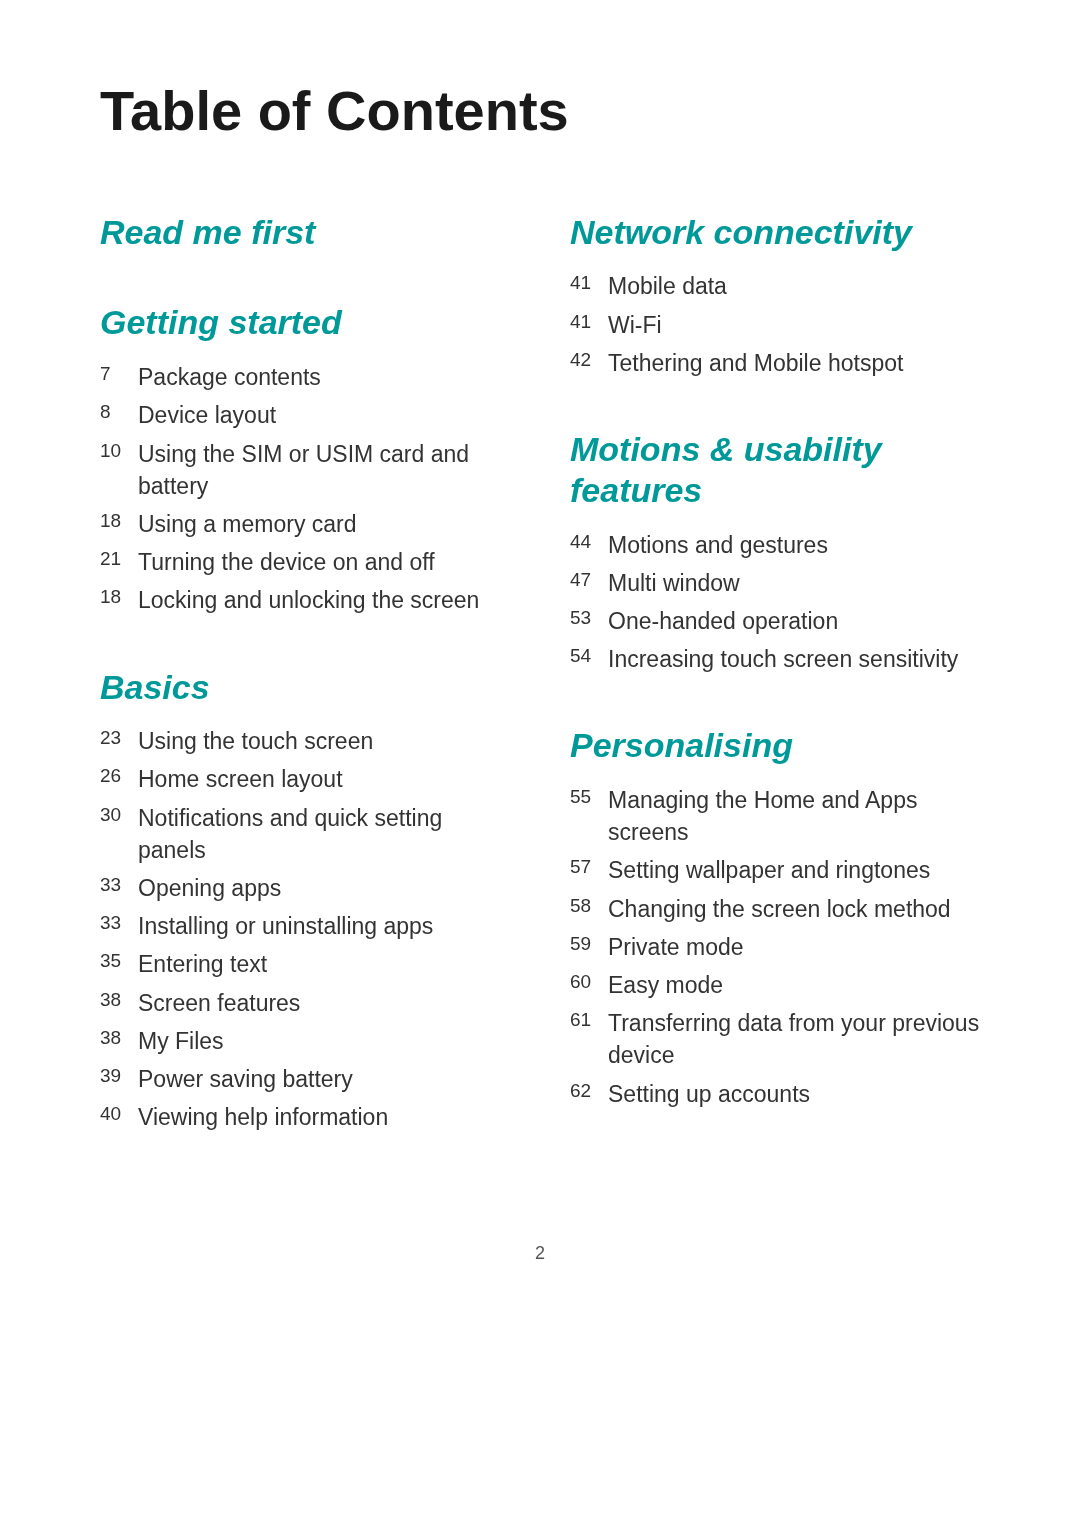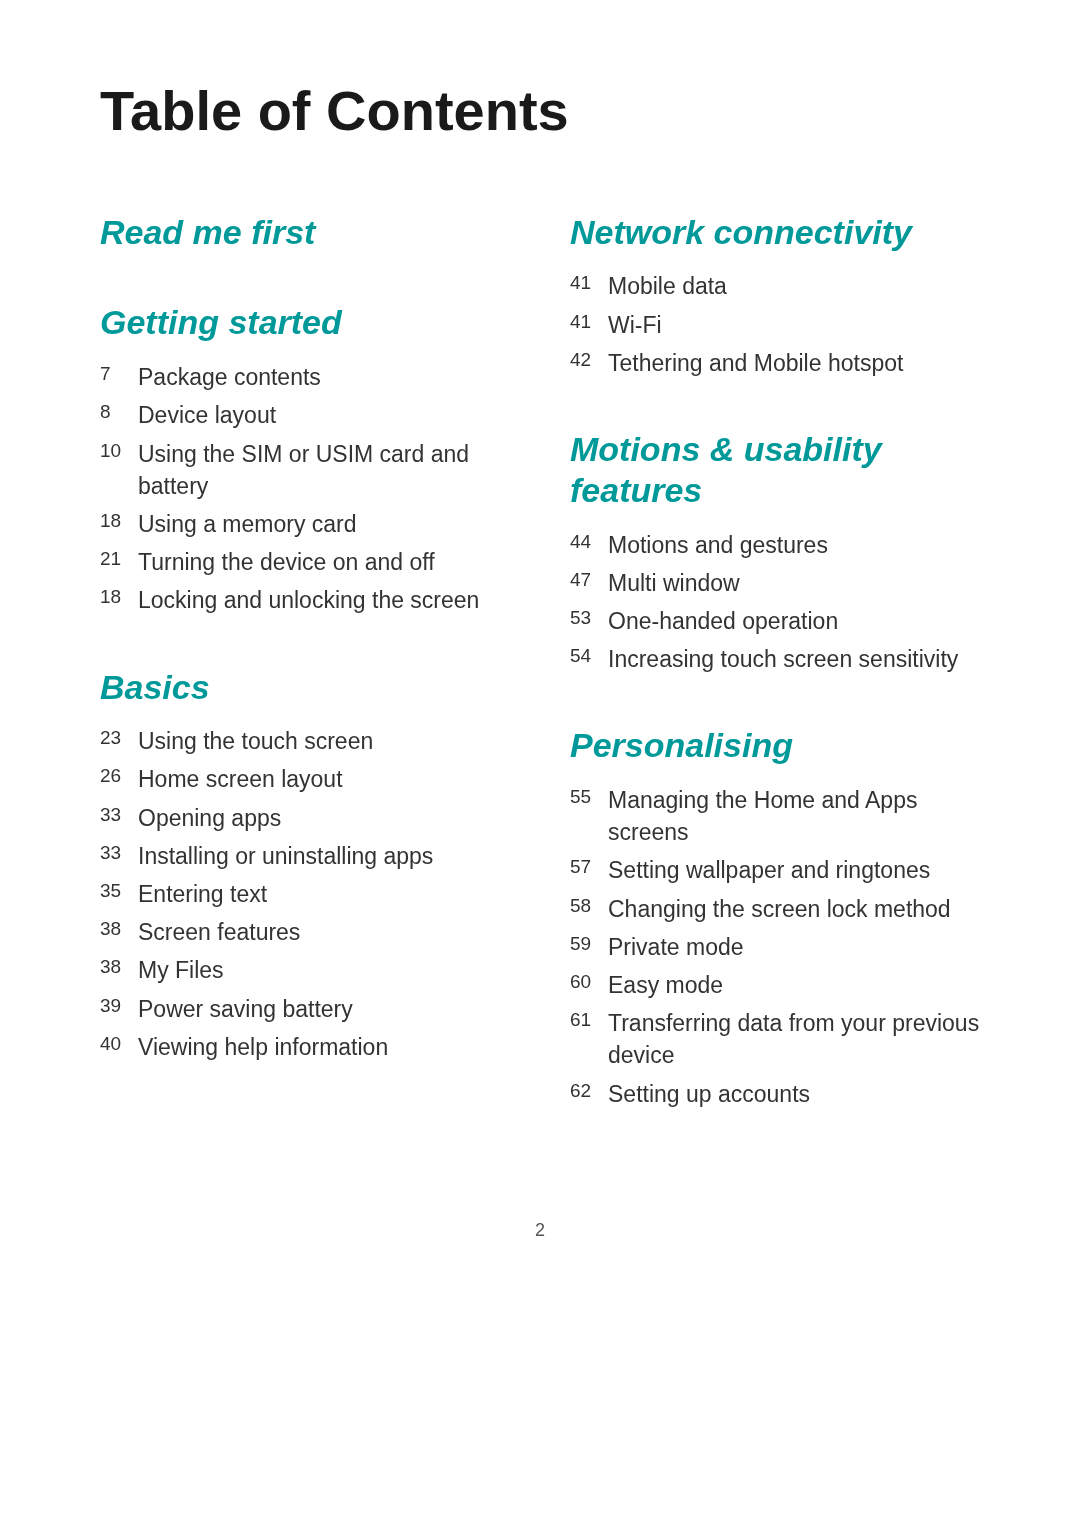--- a/index.html
+++ b/index.html
@@ -125,20 +125,24 @@
       <ul class="toc-list">
         <li>
           <span class="page-num">23</span>
           <span class="entry-text">Using the touch screen</span>
         </li>
         <li>
           <span class="page-num">26</span>
           <span class="entry-text">Home screen layout</span>
         </li>
         <li>
+          <span class="page-num">30</span>
+          <span class="entry-text">Notifications and quick setting panels</span>
+        </li>
+        <li>
           <span class="page-num">33</span>
           <span class="entry-text">Opening apps</span>
         </li>
         <li>
           <span class="page-num">33</span>
           <span class="entry-text">Installing or uninstalling apps</span>
         </li>
         <li>
           <span class="page-num">35</span>
           <span class="entry-text">Entering text</span>

